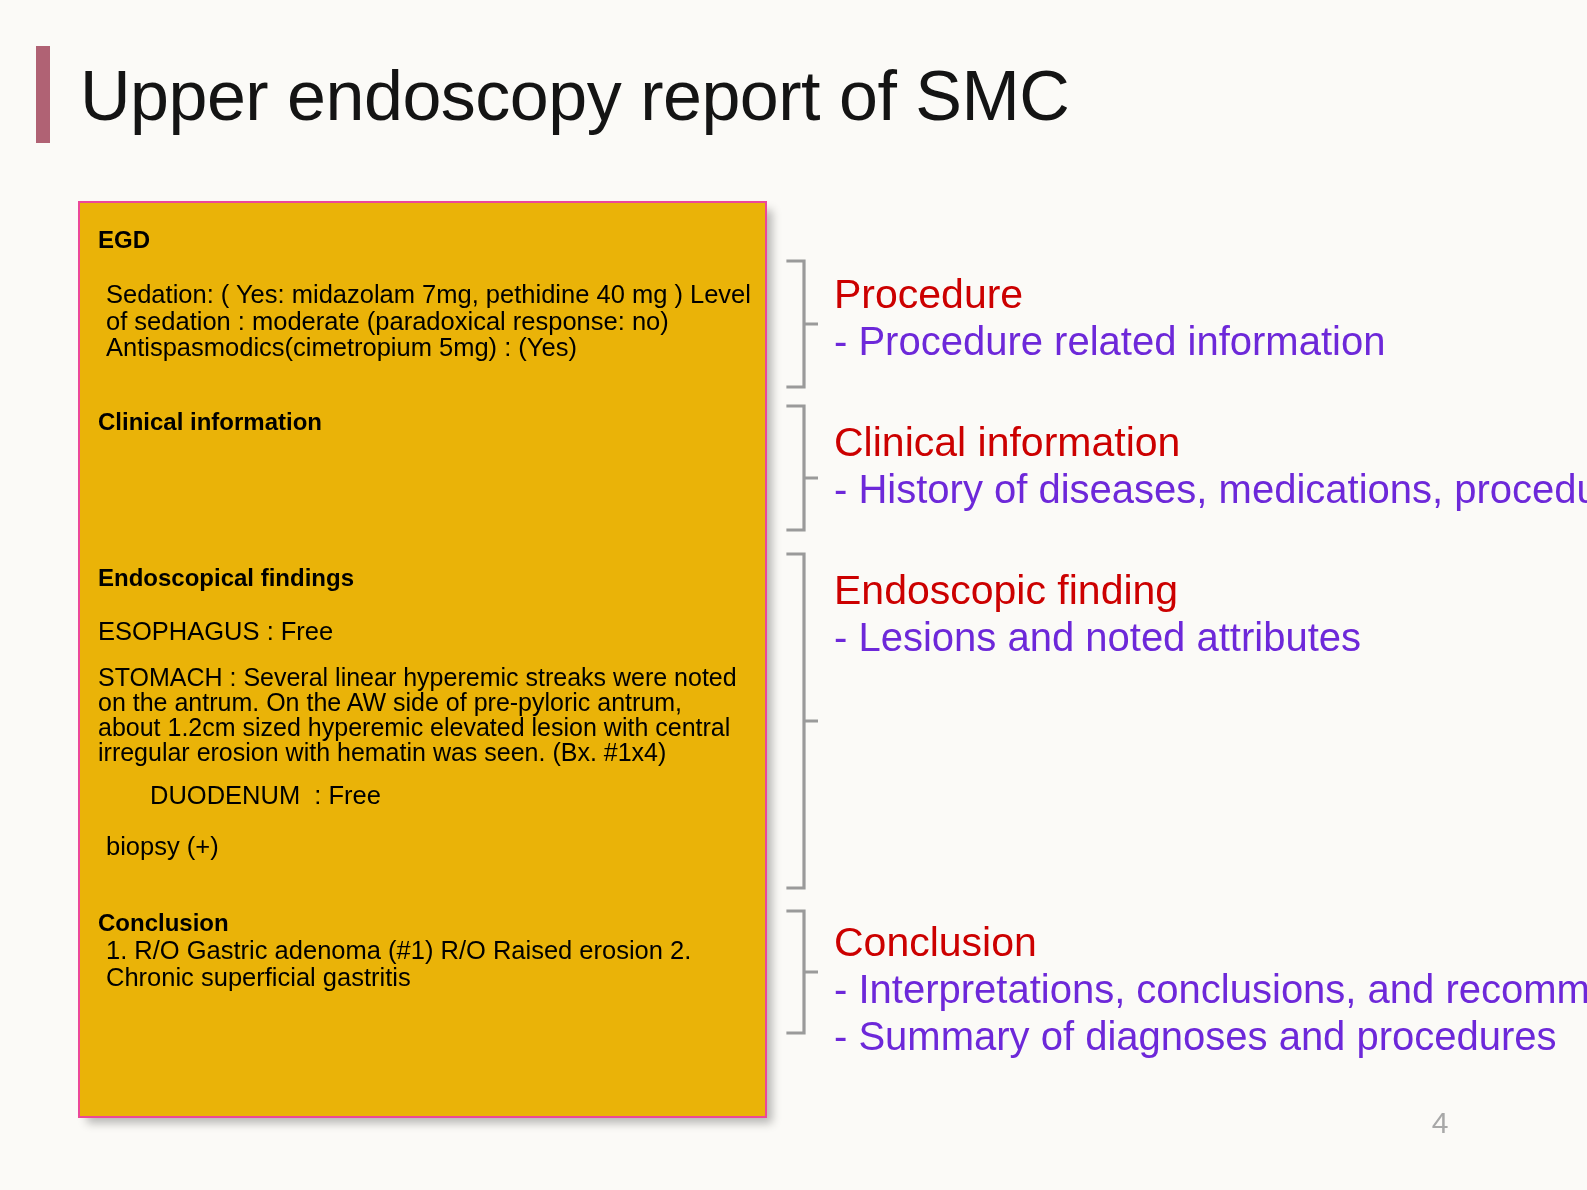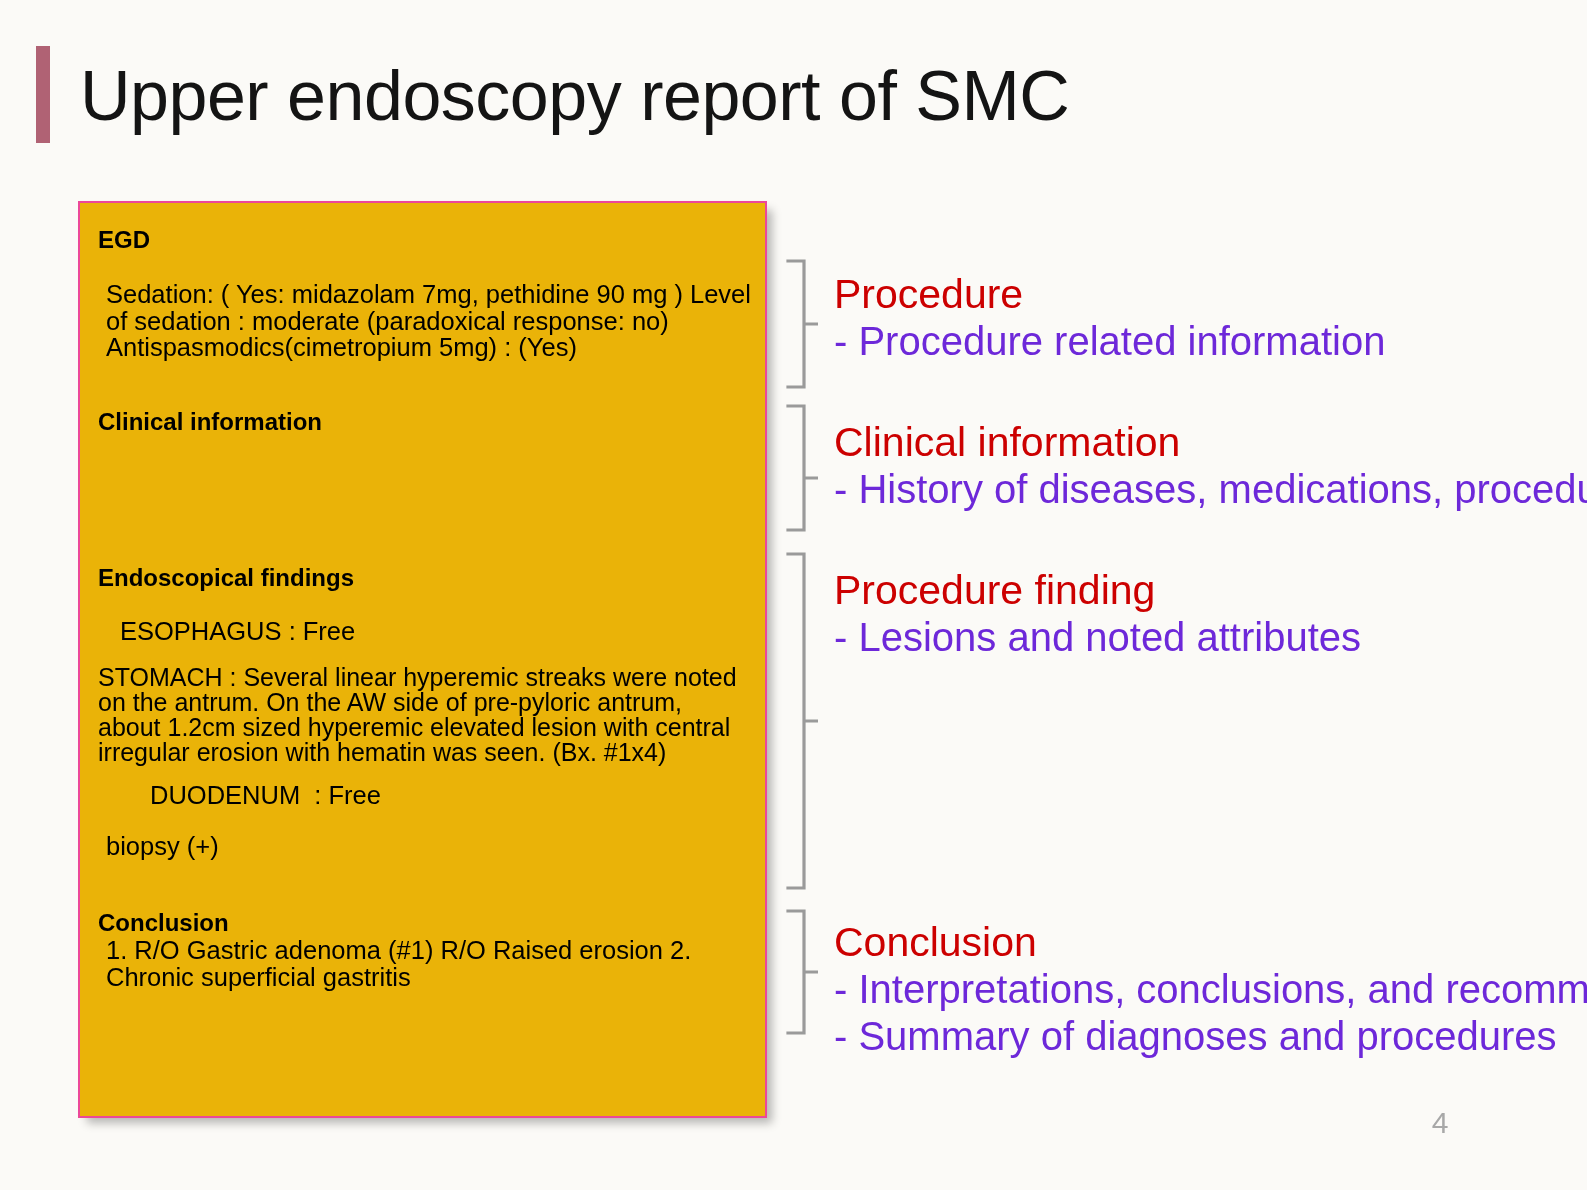--- a/index.html
+++ b/index.html
@@ -110,28 +110,28 @@
 </style>
 </head>
 <body>
 
 <div id="title-accent"></div>
 <div id="page-title">Upper endoscopy report of SMC</div>
 
 <div id="report-card">
 
   <div class="rpt rpt-h" style="left:18px; top:24px;">EGD</div>
-  <div class="rpt-block" style="left:26px; top:78px;">Sedation: ( Yes: midazolam 7mg, pethidine 90 mg )
+  <div class="rpt-block" style="left:26px; top:78px;">Sedation: ( Yes: midazolam 7mg, pethidine 40 mg )
 Level of sedation : moderate (paradoxical response: no)
 Antispasmodics(cimetropium 5mg) : (Yes)</div>
 
   <div class="rpt rpt-h" style="left:18px; top:206px;">Clinical information</div>
 
   <div class="rpt rpt-h" style="left:18px; top:362px;">Endoscopical findings</div>
-  <div class="rpt rpt-body" style="left:40px; top:415px;">ESOPHAGUS : Free</div>
+  <div class="rpt rpt-body" style="left:18px; top:415px;">ESOPHAGUS : Free</div>
   <div class="rpt-para" style="left:18px; top:462px;">STOMACH   : Several linear hyperemic streaks were noted on the antrum. On the AW side of pre-pyloric antrum, about 1.2cm sized hyperemic elevated lesion with central irregular erosion with hematin was seen. (Bx. #1x4)</div>
   <div class="rpt rpt-body" style="left:26px; top:579px;margin-left:44px;">DUODENUM  : Free</div>
   <div class="rpt rpt-body" style="left:26px; top:630px;">biopsy (+)</div>
 
   <div class="rpt rpt-h" style="left:18px; top:707px;">Conclusion</div>
   <div class="rpt-block" style="left:26px; top:734px;">1. R/O Gastric adenoma (#1)
     R/O Raised erosion
 2. Chronic superficial gastritis</div>
 </div>
 
@@ -163,21 +163,21 @@
   <div class="ann-title">Procedure</div>
   <div class="ann-line">- Procedure related information</div>
 </div>
 
 <div class="ann-group" style="left:834px; top:410px;">
   <div class="ann-title">Clinical information</div>
   <div class="ann-line">- History of diseases, medications, procedures, etc.</div>
 </div>
 
 <div class="ann-group" style="left:834px; top:558px;">
-  <div class="ann-title">Procedure finding</div>
+  <div class="ann-title">Endoscopic finding</div>
   <div class="ann-line">- Lesions and noted attributes</div>
 </div>
 
 <div class="ann-group" style="left:834px; top:910px;">
   <div class="ann-title">Conclusion</div>
   <div class="ann-line">- Interpretations, conclusions, and recommendations</div>
   <div class="ann-line">- Summary of diagnoses and procedures</div>
 </div>
 
 <div id="page-number">4</div>

